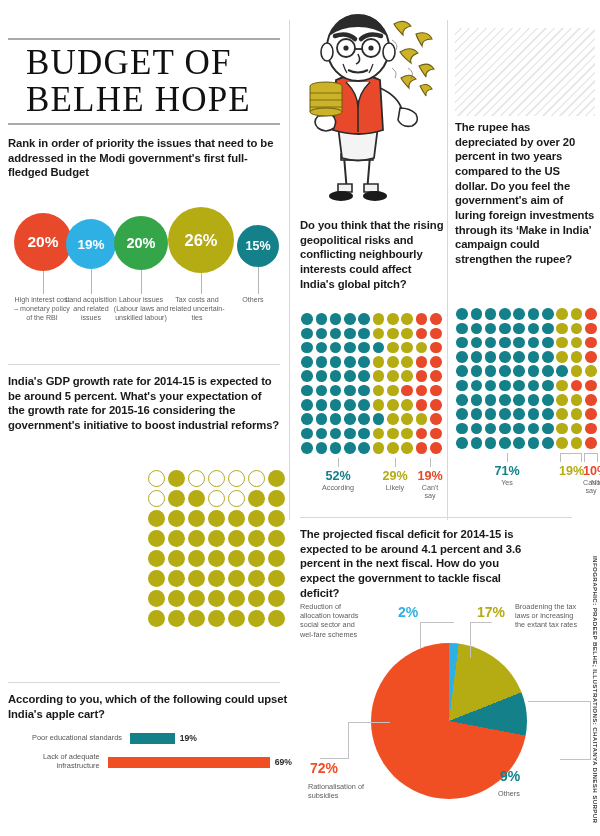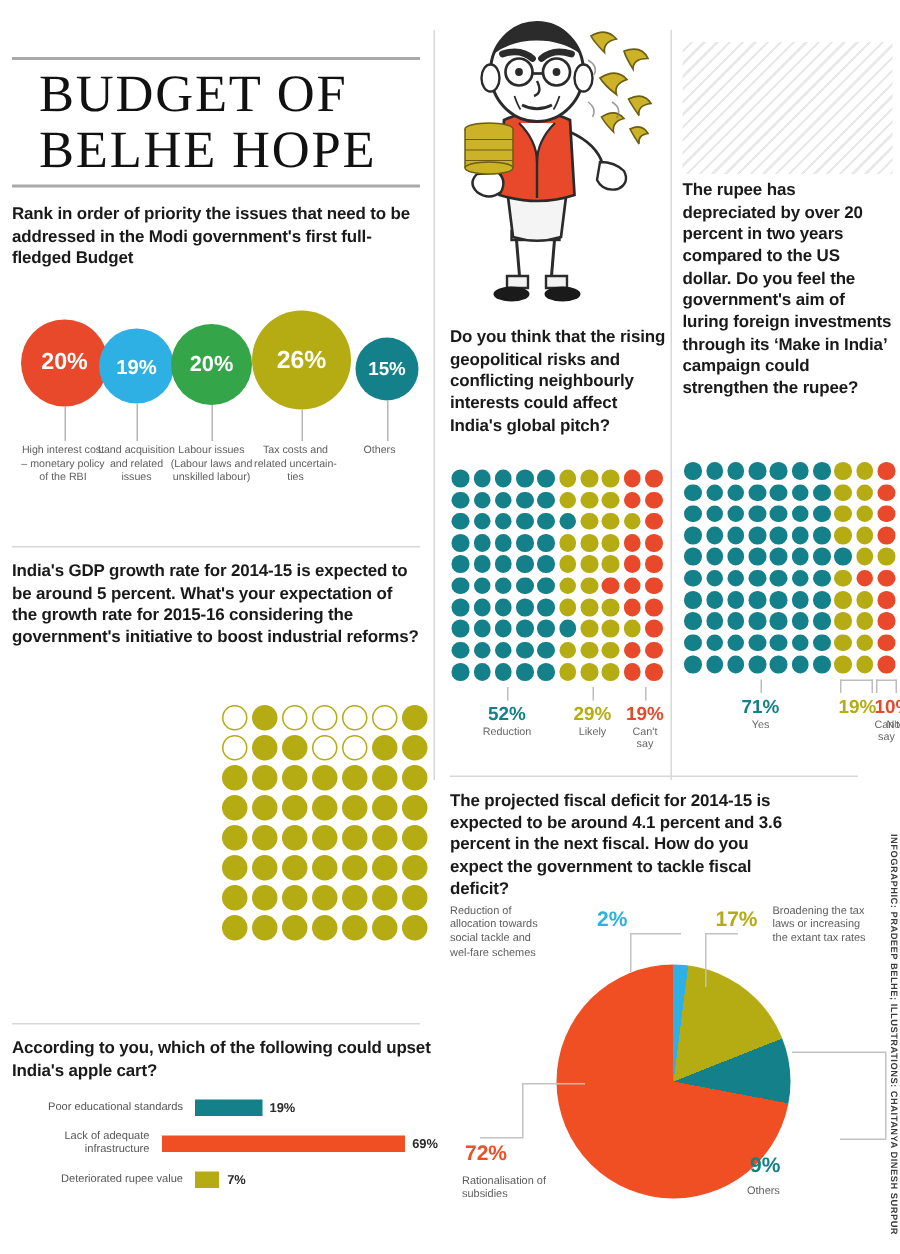--- a/index.html
+++ b/index.html
@@ -708,21 +708,21 @@
         <i style="background:#e8492a"></i>
       </span>
       <span class="dg">
         <i style="background:#e8492a"></i>
       </span>
     </div>
   <div class="legend" id="legend3" style="left:300px; top:458px; width:146px;">
       <div class="lg" style="width: 76px;">
         <div class="tick"></div>
         <div class="lgpct" style="color: rgb(19, 128, 138);">52%</div>
-        <div class="lgname" style="white-space: pre-line;">Reduction</div>
+        <div class="lgname" style="white-space: pre-line;">According</div>
       </div>
       <div class="lg" style="width: 38px;">
         <div class="tick"></div>
         <div class="lgpct" style="color: rgb(181, 171, 18);">29%</div>
         <div class="lgname" style="white-space: pre-line;">Likely</div>
       </div>
       <div class="lg" style="width: 32px;">
         <div class="tick"></div>
         <div class="lgpct" style="color: rgb(232, 73, 42);">19%</div>
         <div class="lgname" style="white-space: pre-line;">Can't
@@ -1065,38 +1065,31 @@
           <div class="barval">19%</div>
         </div>
       </div>
       <div class="barrow">
         <div class="barlab">Lack of adequate infrastructure</div>
         <div class="barwrap">
           <div class="bar" style="width: 162.15px; background: rgb(240, 78, 35);"></div>
           <div class="barval">69%</div>
         </div>
       </div>
-      <div class="barrow">
-        <div class="barlab">Deteriorated rupee value</div>
-        <div class="barwrap">
-          <div class="bar" style="width: 16.45px; background: rgb(181, 171, 18);"></div>
-          <div class="barval">7%</div>
-        </div>
-      </div>
     </div>
 
   <div id="q6">
     <div class="q">The projected fiscal deficit for 2014-15 is expected to be around 4.1 percent and 3.6 percent in the next fiscal. How do you expect the government to tackle fiscal deficit?</div>
   </div>
   <div id="pie" style="background: conic-gradient(rgb(46, 176, 229) 0deg, rgb(46, 176, 229) 7.2deg, rgb(181, 171, 18) 7.2deg, rgb(181, 171, 18) 68.4deg, rgb(19, 128, 138) 68.4deg, rgb(19, 128, 138) 100.8deg, rgb(240, 78, 35) 100.8deg, rgb(240, 78, 35) 360deg);"></div>
   <div id="pie-callouts">
       <div class="pline" style="left: 420px; top: 622px; width: 1px; height: 26px;"></div>
       <div class="pline" style="left: 420px; top: 622px; width: 34px; height: 1px;"></div>
       <div class="pcallout ppct" style="left: 398px; top: 604px; font-size: 14px; color: rgb(46, 176, 229);">2%</div>
-      <div class="pcallout ptxt" style="left: 300px; top: 602px; width: 64px; text-align: left;">Reduction of allocation towards social tackle and wel-fare schemes</div>
+      <div class="pcallout ptxt" style="left: 300px; top: 602px; width: 64px; text-align: left;">Reduction of allocation towards social sector and wel-fare schemes</div>
       <div class="pline" style="left: 470px; top: 622px; width: 1px; height: 36px;"></div>
       <div class="pline" style="left: 470px; top: 622px; width: 22px; height: 1px;"></div>
       <div class="pcallout ppct" style="left: 477px; top: 604px; font-size: 14px; color: rgb(181, 171, 18);">17%</div>
       <div class="pcallout ptxt" style="left: 515px; top: 602px; width: 64px; text-align: left;">Broadening the tax laws or increasing the extant tax rates</div>
       <div class="pline" style="left: 528px; top: 701px; width: 62px; height: 1px;"></div>
       <div class="pline" style="left: 590px; top: 701px; width: 1px; height: 58px;"></div>
       <div class="pline" style="left: 560px; top: 759px; width: 31px; height: 1px;"></div>
       <div class="pcallout ppct" style="left: 500px; top: 768px; font-size: 14px; color: rgb(19, 128, 138);">9%</div>
       <div class="pcallout ptxt" style="left: 498px; top: 789px; width: 60px; text-align: left;">Others</div>
       <div class="pline" style="left: 348px; top: 722px; width: 42px; height: 1px;"></div>

